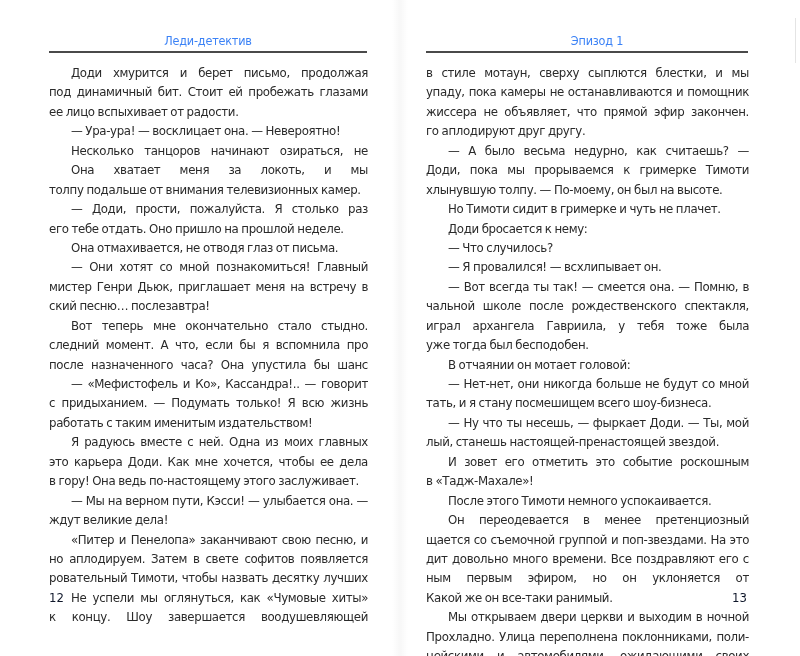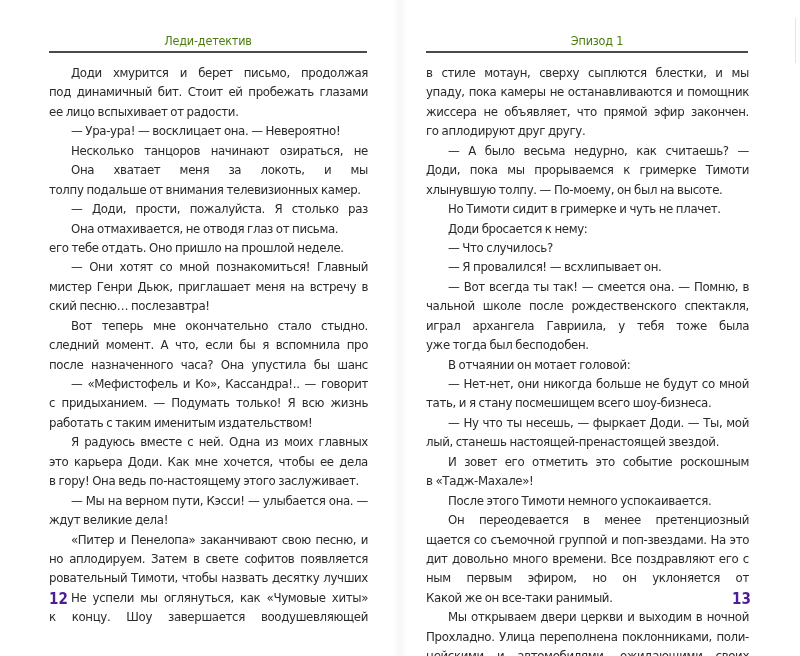--- a/index.html
+++ b/index.html
@@ -5,38 +5,38 @@
   html, body { margin:0; padding:0; }
   body {
     width:800px; height:656px; background:#ffffff; position:relative; overflow:hidden;
     font-family:"DejaVu Sans Condensed","DejaVu Sans","Liberation Sans",sans-serif;
     color:#2a2a2a;
   }
   .page { position:absolute; top:0; height:656px; }
   .page-left { left:0; width:400px; }
   .page-right { left:400px; width:400px; }
   .running-head {
-    position:absolute; top:33px; font-size:12.5px; color:#4d7c0f; text-align:center;
+    position:absolute; top:33px; font-size:12.5px; color:#3b82f6; text-align:center;
     font-stretch:condensed; letter-spacing:-0.2px;
   }
   .page-left .running-head { left:49px; width:318px; }
   .page-right .running-head { left:36px; width:322px; }
   .rule { position:absolute; top:51px; height:2px; background:#4a4a4a; }
   .page-left .rule { left:49px; width:318px; }
   .page-right .rule { left:26px; width:322px; }
   .body-text {
     position:absolute; top:63px; font-size:13.1px; line-height:19.45px;
     letter-spacing:-0.35px; word-spacing:-0.5px;
   }
   .page-left .body-text { left:49px; width:319px; }
   .page-right .body-text { left:26px; width:323px; }
   .line { white-space:nowrap; height:19.45px; }
   .line.just { text-align:justify; text-align-last:justify; white-space:normal; overflow:hidden; }
   .line.indent { padding-left:22px; }
-  .folio { position:absolute; top:590px; font-size:15px; color:#4c1d95;font-weight:bold; }
+  .folio { position:absolute; top:590px; font-size:13px; color:#0f172a; }
   .page-left .folio { left:49px; }
   .page-right .folio { left:332px; }
   .spine-shadow {
     position:absolute; left:392px; top:0; width:16px; height:656px;
     background:linear-gradient(90deg, rgba(0,0,0,0) 0%, rgba(0,0,0,0.03) 50%, rgba(0,0,0,0) 100%);
   }
   .edge-mark { position:absolute; left:795px; top:18px; width:1px; height:45px; background:#e4e4e4; }
 </style>
 </head>
 <body>
@@ -46,22 +46,22 @@
   <div class="rule"></div>
   <div class="body-text" id="left-body">
       <div class="line indent just">Доди хмурится и берет письмо, продолжая извиваться</div>
       <div class="line just">под динамичный бит. Стоит ей пробежать глазами текст, как</div>
       <div class="line">ее лицо вспыхивает от радости.</div>
       <div class="line indent">— Ура-ура! — восклицает она. — Невероятно!</div>
       <div class="line indent just">Несколько танцоров начинают озираться, не понимая,</div>
       <div class="line indent just">Она хватает меня за локоть, и мы протискиваемся сквозь</div>
       <div class="line">толпу подальше от внимания телевизионных камер.</div>
       <div class="line indent just">— Доди, прости, пожалуйста. Я столько раз забывала</div>
+      <div class="line">его тебе отдать. Оно пришло на прошлой неделе.</div>
       <div class="line indent">Она отмахивается, не отводя глаз от письма.</div>
-      <div class="line">его тебе отдать. Оно пришло на прошлой неделе.</div>
       <div class="line indent just">— Они хотят со мной познакомиться! Главный редактор,</div>
       <div class="line just">мистер Генри Дьюк, приглашает меня на встречу в лондон-</div>
       <div class="line">ский песню… послезавтра!</div>
       <div class="line indent just">Вот теперь мне окончательно стало стыдно. Успела в по-</div>
       <div class="line just">следний момент. А что, если бы я вспомнила про письмо уже</div>
       <div class="line just">после назначенного часа? Она упустила бы шанс встретить-</div>
       <div class="line indent just">— «Мефистофель и Ко», Кассандра!.. — говорит Доди</div>
       <div class="line just">с придыханием. — Подумать только! Я всю жизнь мечтала</div>
       <div class="line">работать с таким именитым издательством!</div>
       <div class="line indent just">Я радуюсь вместе с ней. Одна из моих главных забот —</div>

